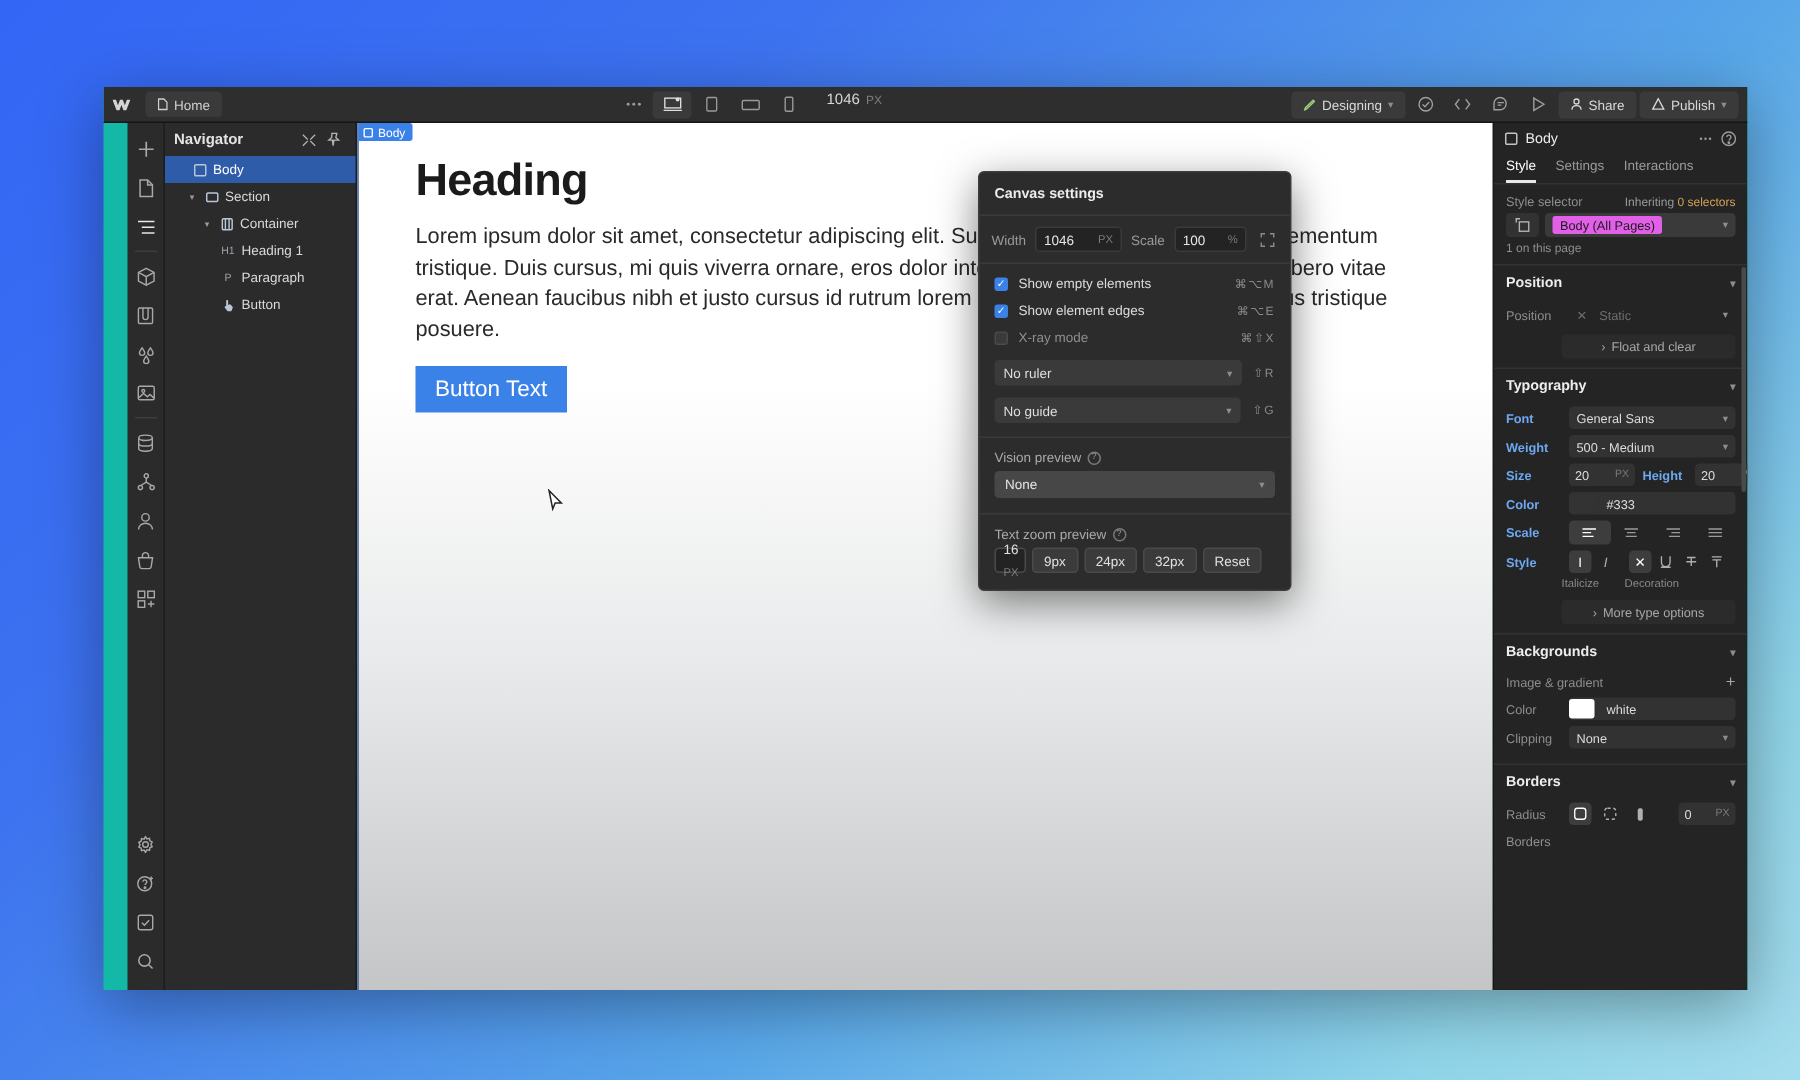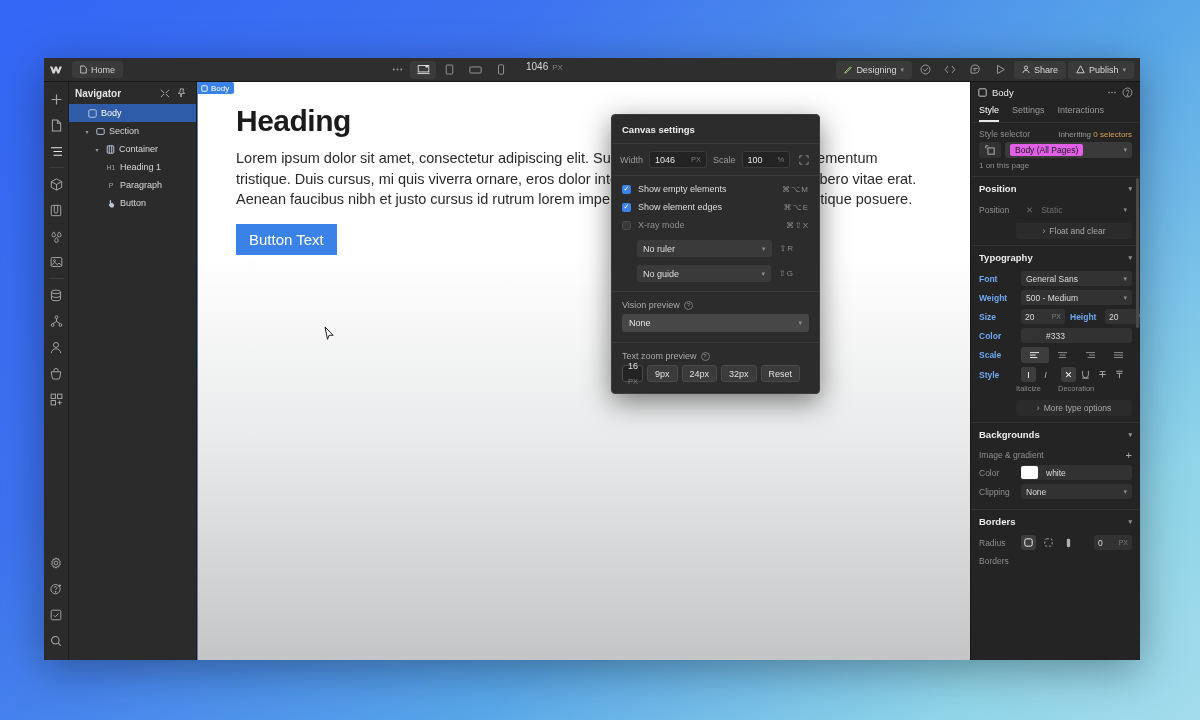--- a/index.html
+++ b/index.html
@@ -6,21 +6,21 @@
   html, body {
     width: 1200px; height: 720px; overflow: hidden;
     font-family: "Liberation Sans", sans-serif;
   }
   body {
     background: linear-gradient(135deg, #3366f5 0%, #3d72f0 28%, #58a6e8 62%, #8fd4e8 86%, #a3dced 100%);
   }
 
   
   #app-window {
-    position: absolute; left: 44px; top: 58px;
+    position: absolute; left: 69px; top: 58px;
     width: 1096px; height: 602px;
     background: #14b8a6;
     display: flex; flex-direction: column;
     box-shadow: 0 10px 40px rgba(0,0,0,.35);
     overflow: hidden;
   }
 
   
   #topbar {
     height: 24px; background: #2e2e2e; display: flex; align-items: center;
@@ -52,21 +52,21 @@
     background:#3a3a3a; border-radius:3px; color:#d8d8d8; font-size:9px;
   }
   .tb-chip.publish { background:#3a3a3a; }
   .tb-plain {
     width:23px; height:18px; display:flex; align-items:center; justify-content:center;
     color:#9e9e9e;
   }
   .caret { font-size:7px; color:#8e8e8e; }
 
   
-  #body-row { flex:1; display:flex; min-height:0; }
+  #body-row { flex:1; display:flex; min-height:0;margin-left:16px; }
 
   
   #rail {
     width:25px; background:#2b2b2b; flex:0 0 25px;
     display:flex; flex-direction:column; align-items:center;
     padding-top:4px; border-right:1px solid #1c1c1c; position:relative;
   }
   .rail-ico {
     width:25px; height:26px; display:flex; align-items:center; justify-content:center;
     color:#a8a8a8;
@@ -151,21 +151,21 @@
   }
   .cbox {
     width:9px; height:9px; border-radius:2px; flex:0 0 9px;
     display:flex; align-items:center; justify-content:center;
     background:#3b82e8; color:#fff; font-size:7px;
   }
   .cbox.off { background:#3a3a3a; border:1px solid #4a4a4a; color:transparent; }
   .cs-check .lab { flex:1; color:#dcdcdc; }
   .cs-check.dim .lab { color:#8e8e8e; }
   .kbd { font-size:8px; color:#8a8a8a; letter-spacing:1px; }
-  .cs-select-row { display:flex; align-items:center; gap:8px; padding:4px 25px; }
+  .cs-select-row { display:flex; align-items:center; gap:8px; padding:4px 10px; }
   .cs-select {
     flex:1; height:17px; background:#3a3a3a; border-radius:3px;
     display:flex; align-items:center; padding:0 6px; font-size:9px; color:#dedede;
   }
   .cs-select .sc { flex:1; }
   .cs-sublabel { font-size:9px; color:#a9a9a9; padding:8px 10px 4px; display:flex; align-items:center; gap:4px;}
   .help {
     width:9px; height:9px; border-radius:50%; border:1px solid #7a7a7a; color:#9a9a9a;
     font-size:6px; display:inline-flex; align-items:center; justify-content:center;
   }

